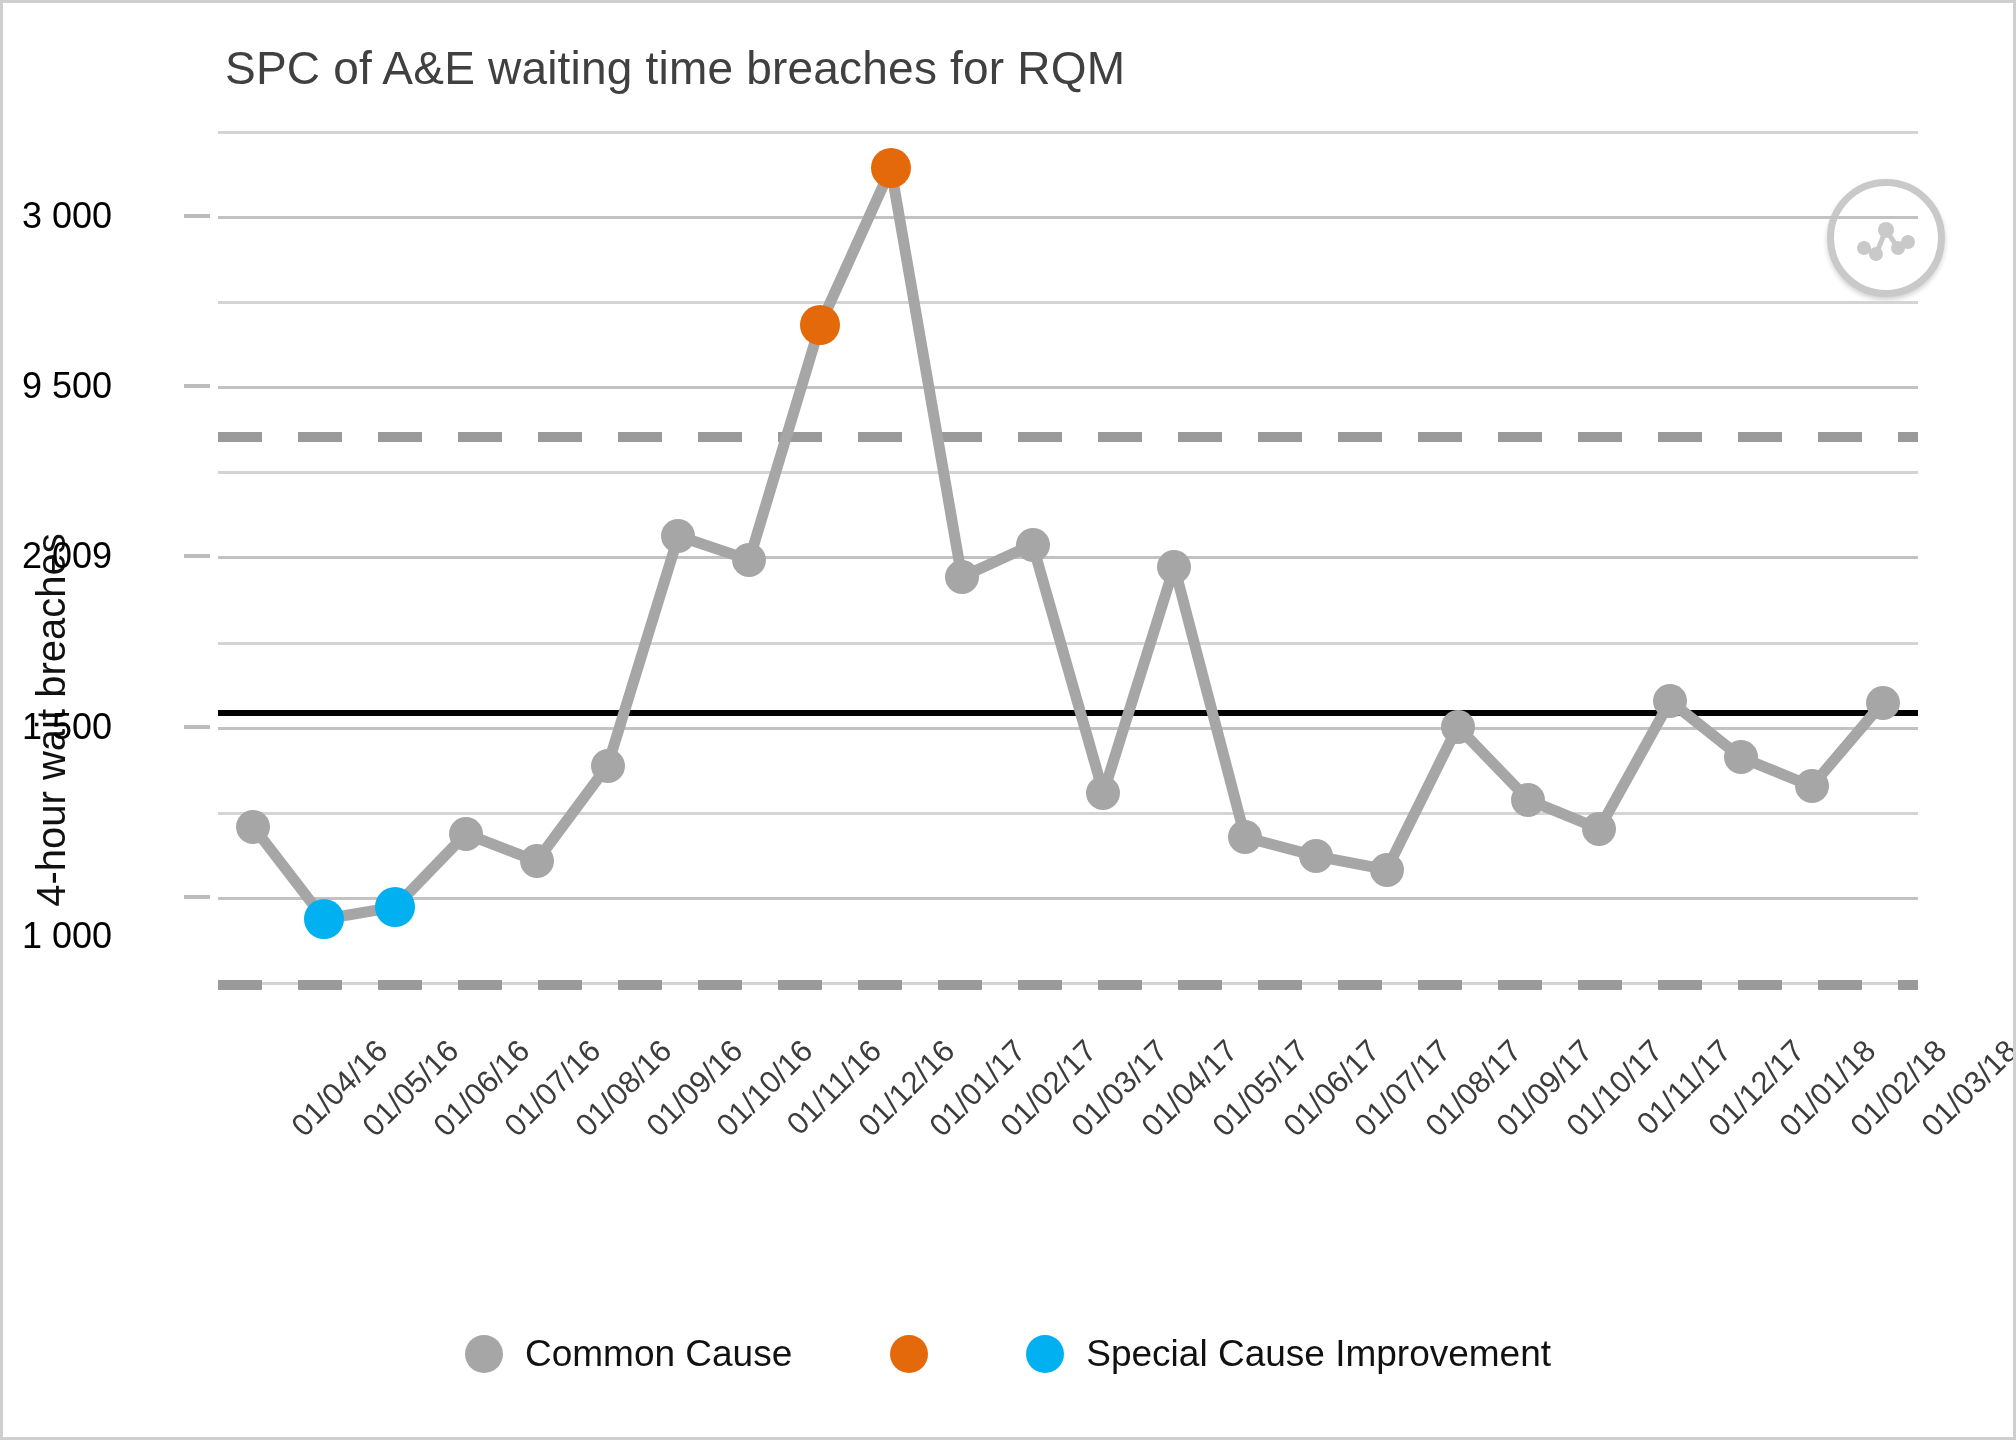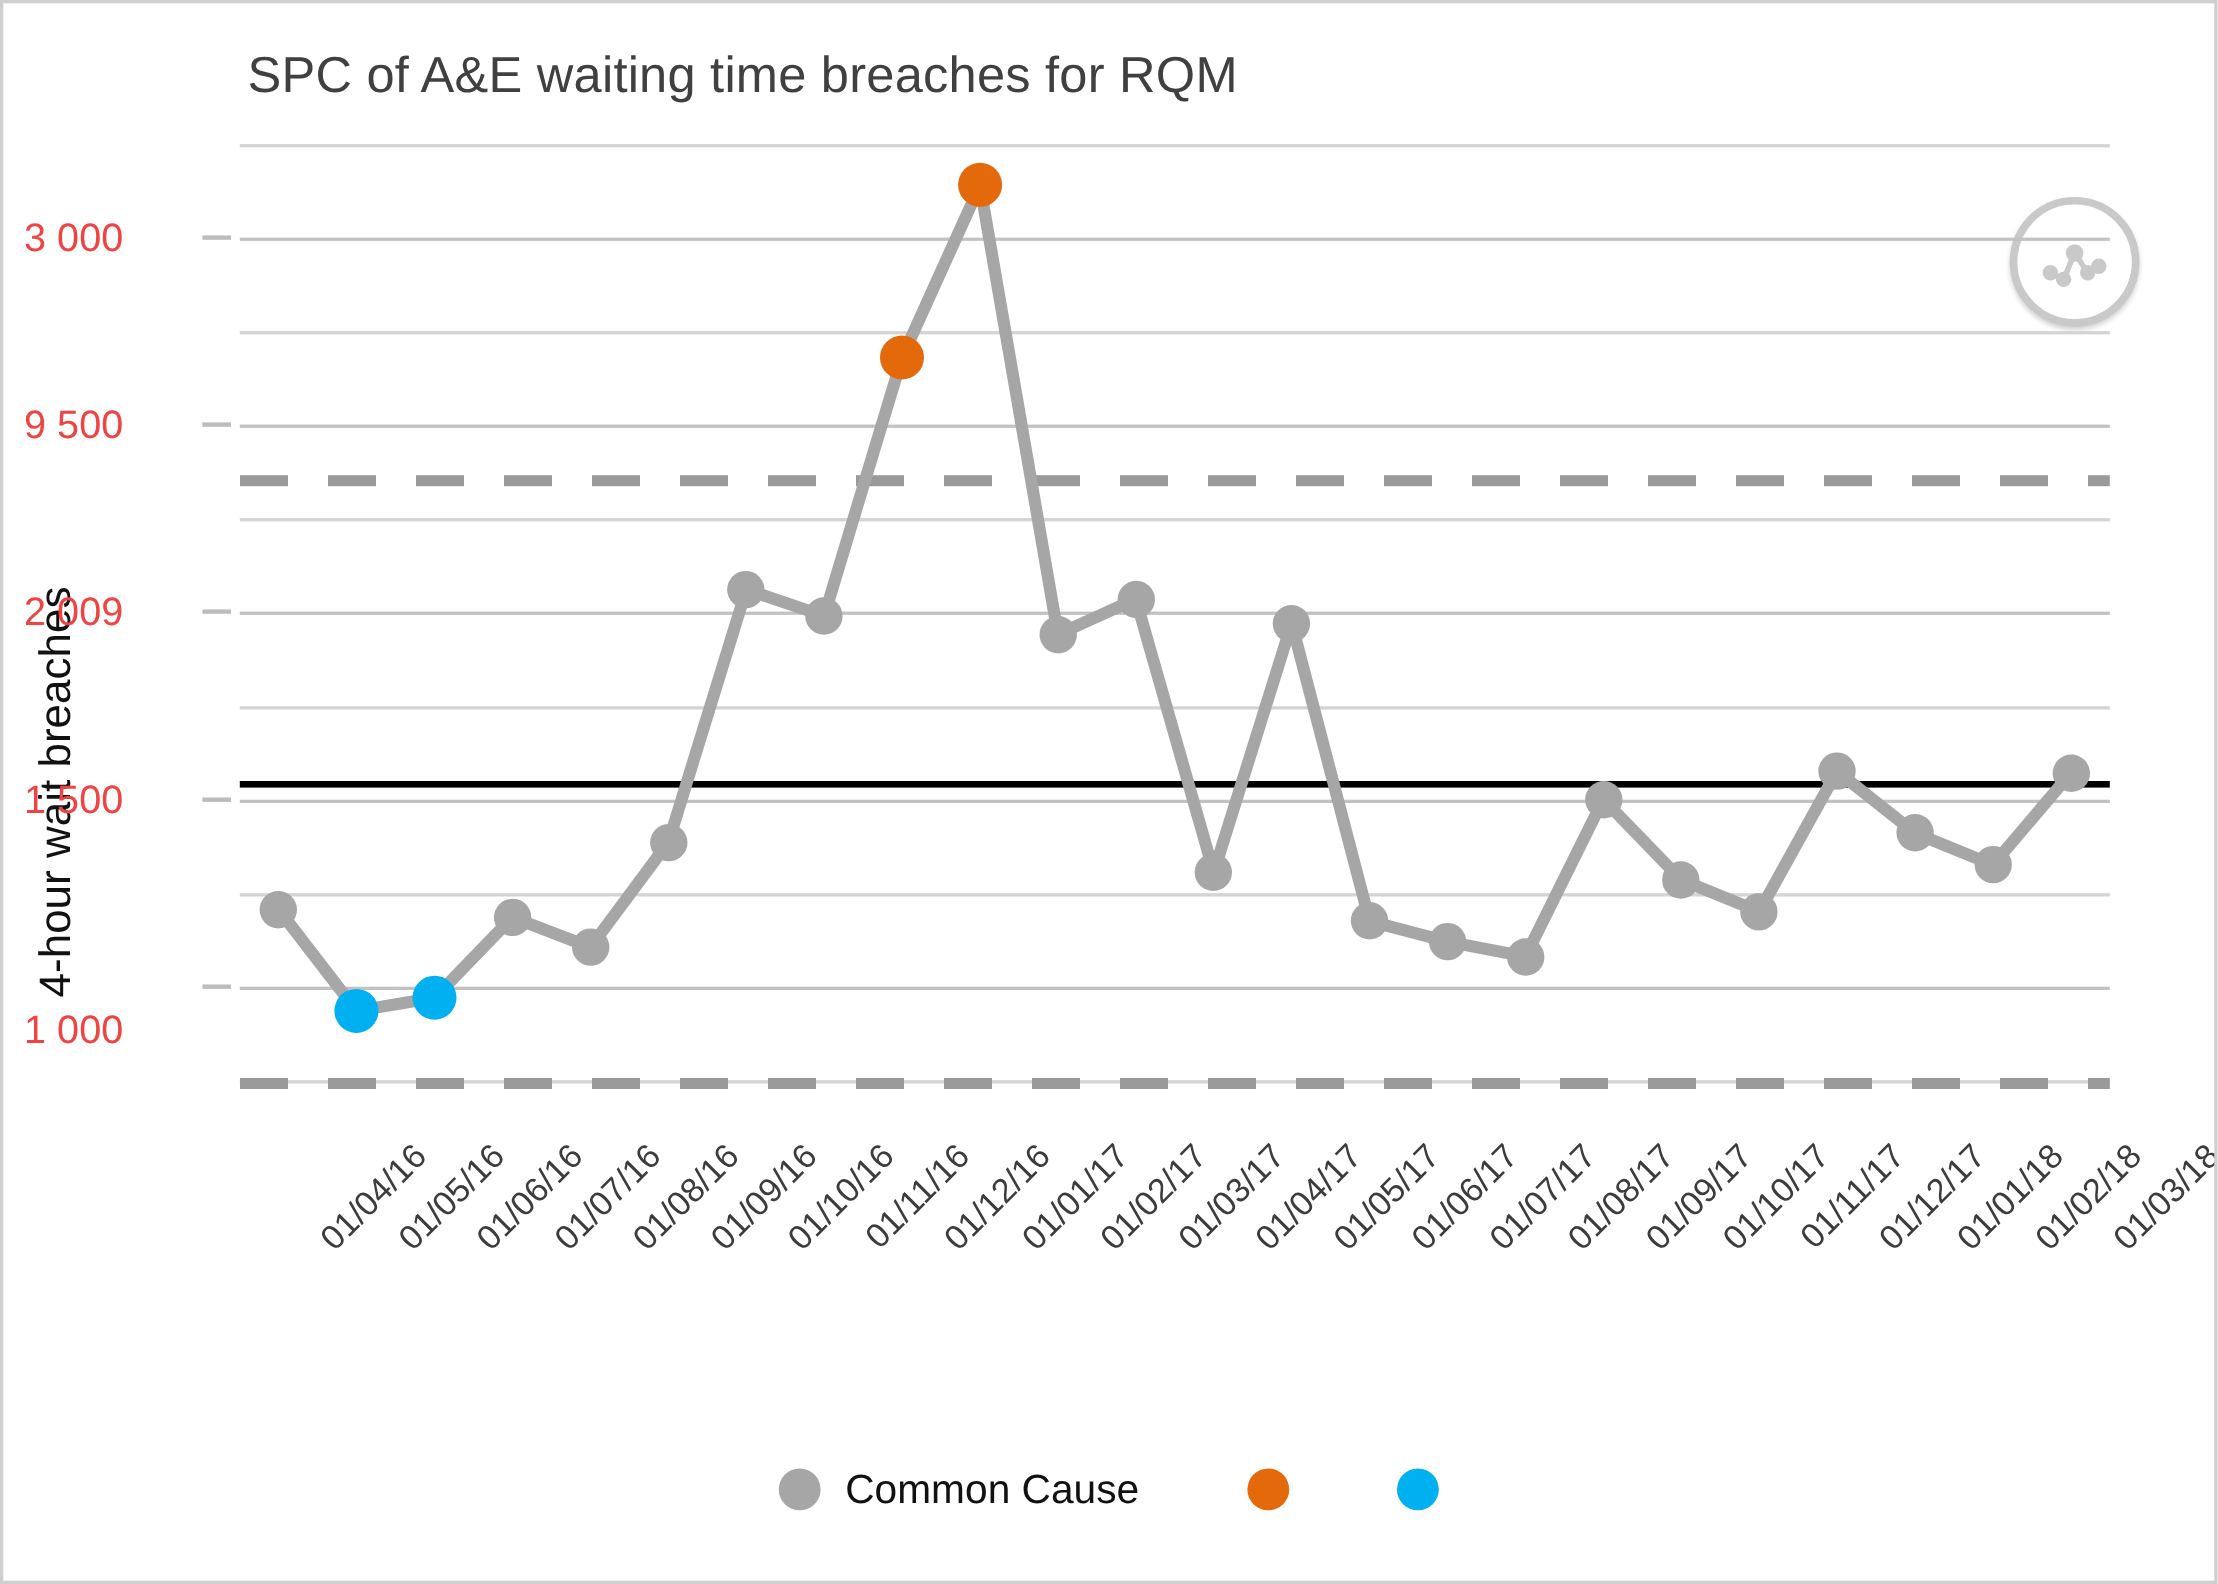--- a/index.html
+++ b/index.html
@@ -6,21 +6,21 @@
   body{font-family:"Liberation Sans",sans-serif;}
   .frame{position:relative;width:2016px;height:1440px;background:#ffffff;
          border:3px solid #cfcfcf;box-sizing:border-box;overflow:hidden;}
   .title{position:absolute;left:222px;top:38px;font-size:46px;color:#404040;letter-spacing:.2px;}
   .badge{position:absolute;right:68px;top:176px;width:104px;height:104px;border-radius:50%;
          border:7px solid #c9c9c9;background:#fff;box-shadow:0 3px 5px rgba(0,0,0,.18);}
   .badge svg{position:absolute;left:50%;top:50%;transform:translate(-50%,-50%);}
   .plot{position:absolute;left:215px;top:128px;width:1700px;height:868px;}
   .gridline{position:absolute;left:0;width:100%;height:3px;background:#d4d4d4;}
   .gridline.major{background:#c2c2c2;}
-  .ytick{position:absolute;right:1806px;transform:translateY(-50%);font-size:36px;color:#ef4444;white-space:nowrap;}
+  .ytick{position:absolute;right:1806px;transform:translateY(-50%);font-size:36px;color:#000000;white-space:nowrap;}
   .ytick-dash{position:absolute;width:26px;height:4px;background:#bcbcbc;transform:translateY(-50%);}
   .ylabel{position:absolute;left:48px;top:50%;transform:translate(-50%,-50%) rotate(-90deg);
           transform-origin:center;font-size:40px;color:#111;white-space:nowrap;}
   .xlabel{position:absolute;left:0;right:0;top:1156px;text-align:center;font-size:40px;color:#111;}
   .xtick{position:absolute;top:0;font-size:31px;color:#3c3c3c;white-space:nowrap;
          transform:rotate(-45deg);transform-origin:right top;text-align:right;}
   .xticks{position:absolute;left:215px;top:1010px;width:1700px;height:150px;}
   .limit{position:absolute;left:0;width:100%;height:10px;}
   .limit.dashed{background:repeating-linear-gradient(to right,#9a9a9a 0 44px,transparent 44px 80px);}
   .limit.center{height:6px;background:#000;}
@@ -137,15 +137,16 @@
   <div class="legend" id="legend">
       <div class="lg">
         <span class="lgdot" style="background: rgb(166, 166, 166);"></span>
         <span class="lgtxt">Common Cause</span>
       </div>
       <div class="lg">
         <span class="lgdot" style="background: rgb(227, 105, 11);"></span>
       </div>
       <div class="lg">
         <span class="lgdot" style="background: rgb(0, 176, 240);"></span>
+        <span class="lgtxt">Special Cause Improvement</span>
       </div>
     </div>
 </div>
 
 </body></html>

